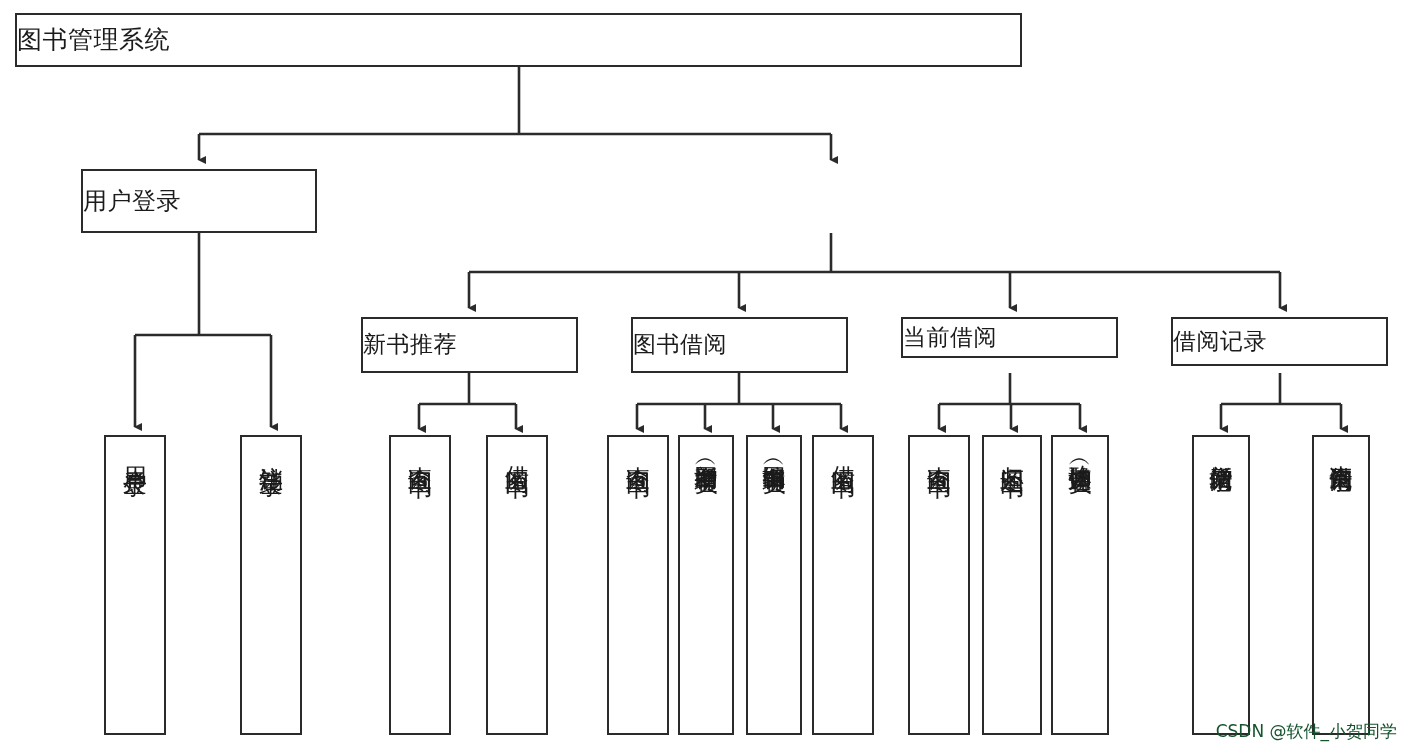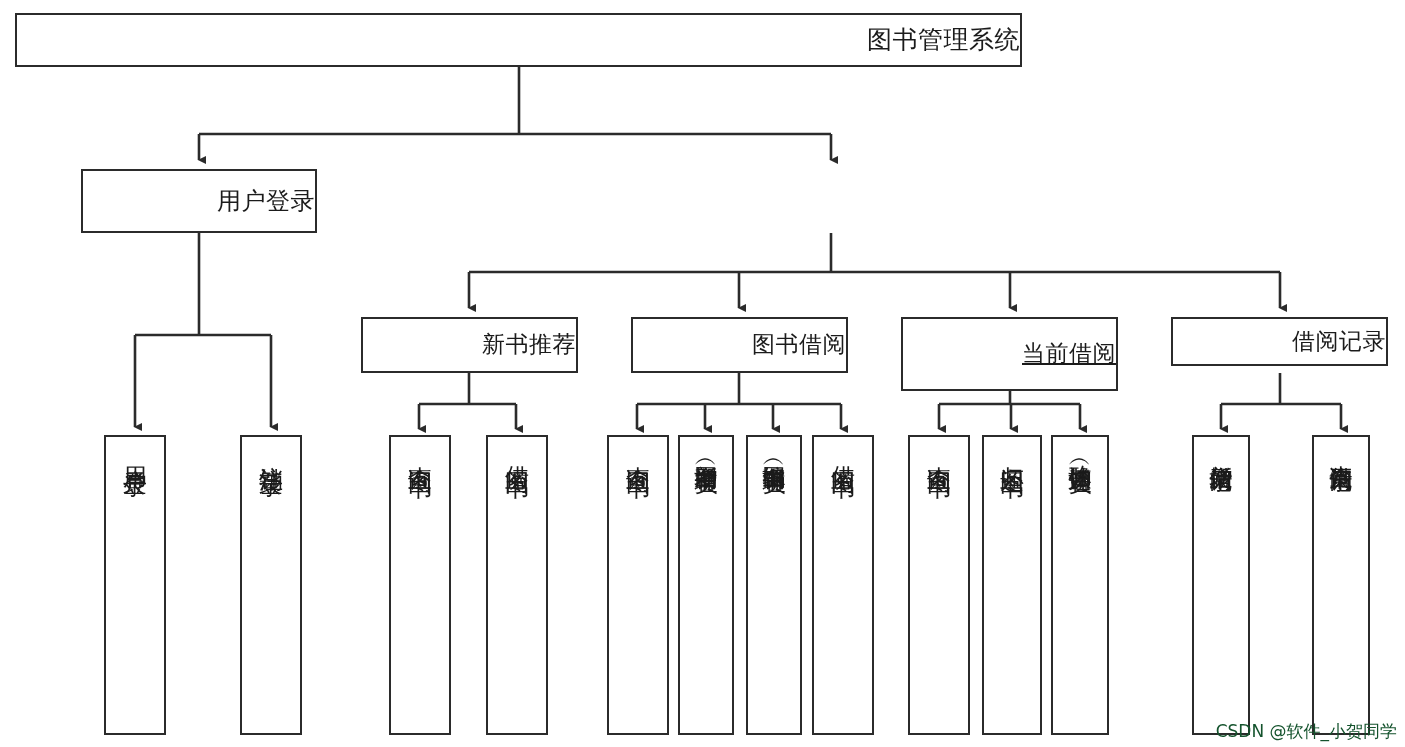--- a/index.html
+++ b/index.html
@@ -23,21 +23,21 @@
     height: 747px;
     pointer-events: none;
   }
   .node {
     position: absolute;
     box-sizing: border-box;
     border: 2.5px solid #2b2b2b;
     background: #ffffff;
     display: flex;
     align-items: center;
-    justify-content: flex-end;
+    justify-content: flex-start;
     text-align: center;
     color: #1b1b1b;
     z-index: 2;
   }
   .node-label {
     display: block;
     line-height: 1.12;
     letter-spacing: 0.5px;
   }
   
@@ -128,27 +128,27 @@
   </svg>
 
   <div class="node level-root" style="left:15px; top:13px; width:1007px; height:54px;">
     <span class="node-label">图书管理系统</span>
   </div>
 
   <div class="node level-2" style="left:81px; top:169px; width:236px; height:64px;">
     <span class="node-label">用户登录</span>
   </div>
 
-  <div class="node level-3" style="left:361px; top:317px; width:217px; height:56px;padding-left:7px;">
+  <div class="node level-3" style="left:361px; top:317px; width:217px; height:56px;">
     <span class="node-label">新书推荐</span>
   </div>
   <div class="node level-3" style="left:631px; top:317px; width:217px; height:56px;font-family:Liberation Serif, serif;">
     <span class="node-label">图书借阅</span>
   </div>
-  <div class="node level-3" style="left:901px; top:317px; width:217px; height:74px;text-decoration:underline;">
+  <div class="node level-3" style="left:901px; top:317px; width:217px; height:41px;">
     <span class="node-label">当前借阅</span>
   </div>
   <div class="node level-3" style="left:1171px; top:317px; width:217px; height:49px;">
     <span class="node-label">借阅记录</span>
   </div>
 
   <div class="node leaf" style="left:104px; top:435px; width:62px; height:300px;">
     <span class="node-label">用户登录</span>
   </div>
   <div class="node leaf" style="left:240px; top:435px; width:62px; height:300px;">

